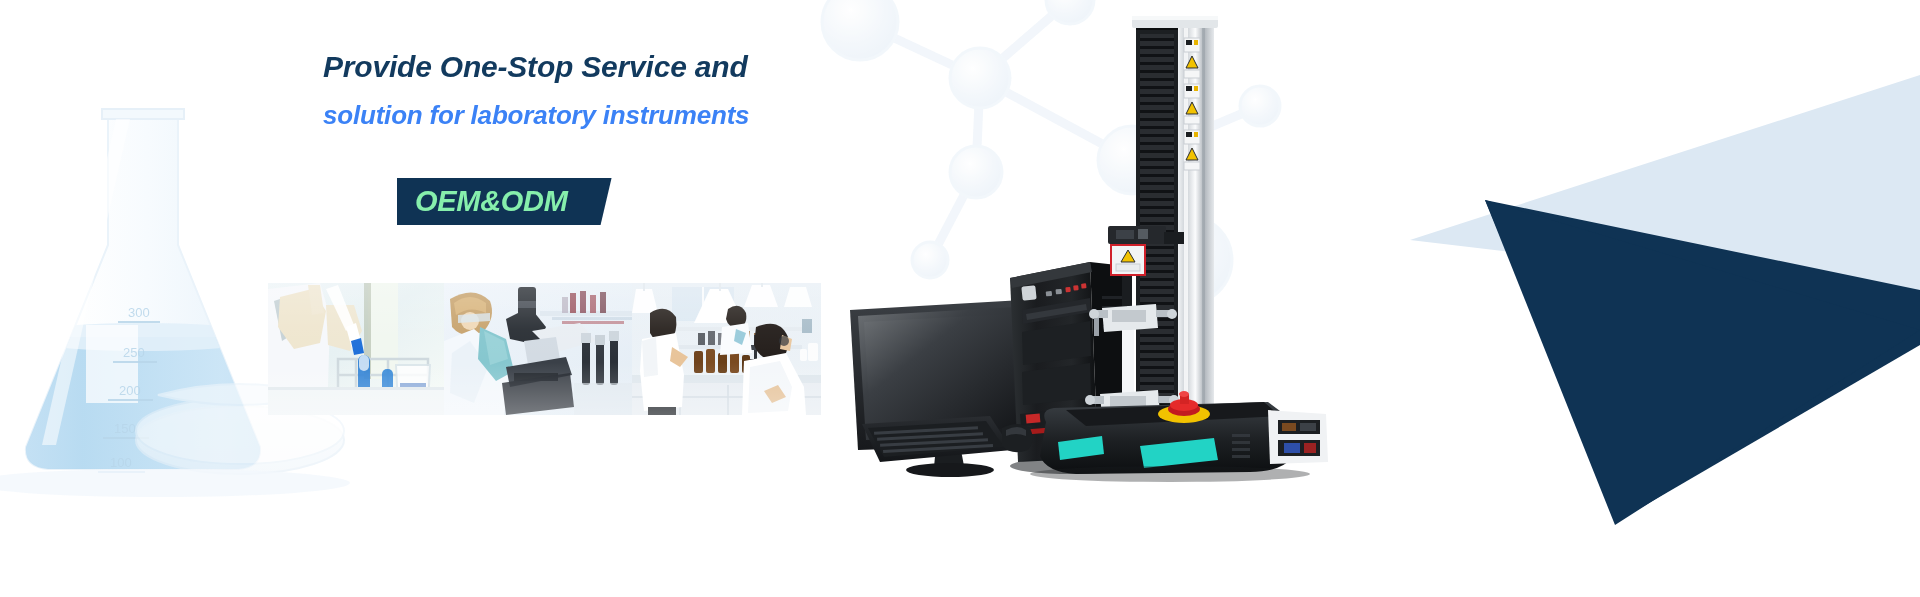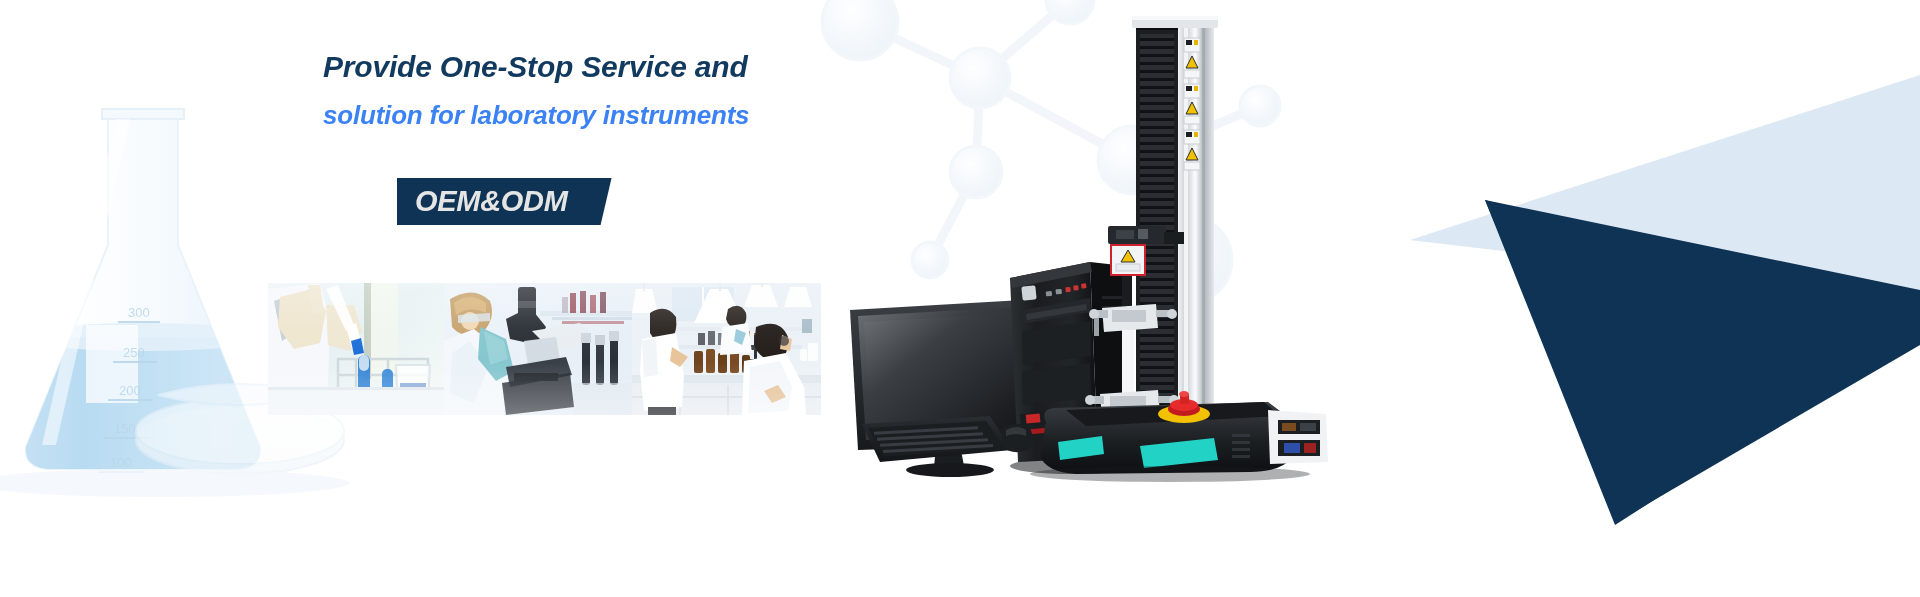--- a/index.html
+++ b/index.html
@@ -63,21 +63,21 @@
     padding:0 44px 0 18px;
     display:flex; align-items:center;
     background:#0f3354;
     -webkit-clip-path: polygon(0 0, 100% 0, calc(100% - 11px) 100%, 0 100%);
     clip-path: polygon(0 0, 100% 0, calc(100% - 11px) 100%, 0 100%);
   }
   .badge-text {
     font-size:29px;
     font-style:italic;
     font-weight:bold;
-    color:#e5e5e5;
+    color:#86efac;
     letter-spacing:-0.3px;
     white-space:nowrap;
   }
 
   
   .photo-strip {
     position:absolute; left:268px; top:283px;
     width:553px; height:132px;
     display:flex;
     overflow:hidden;

